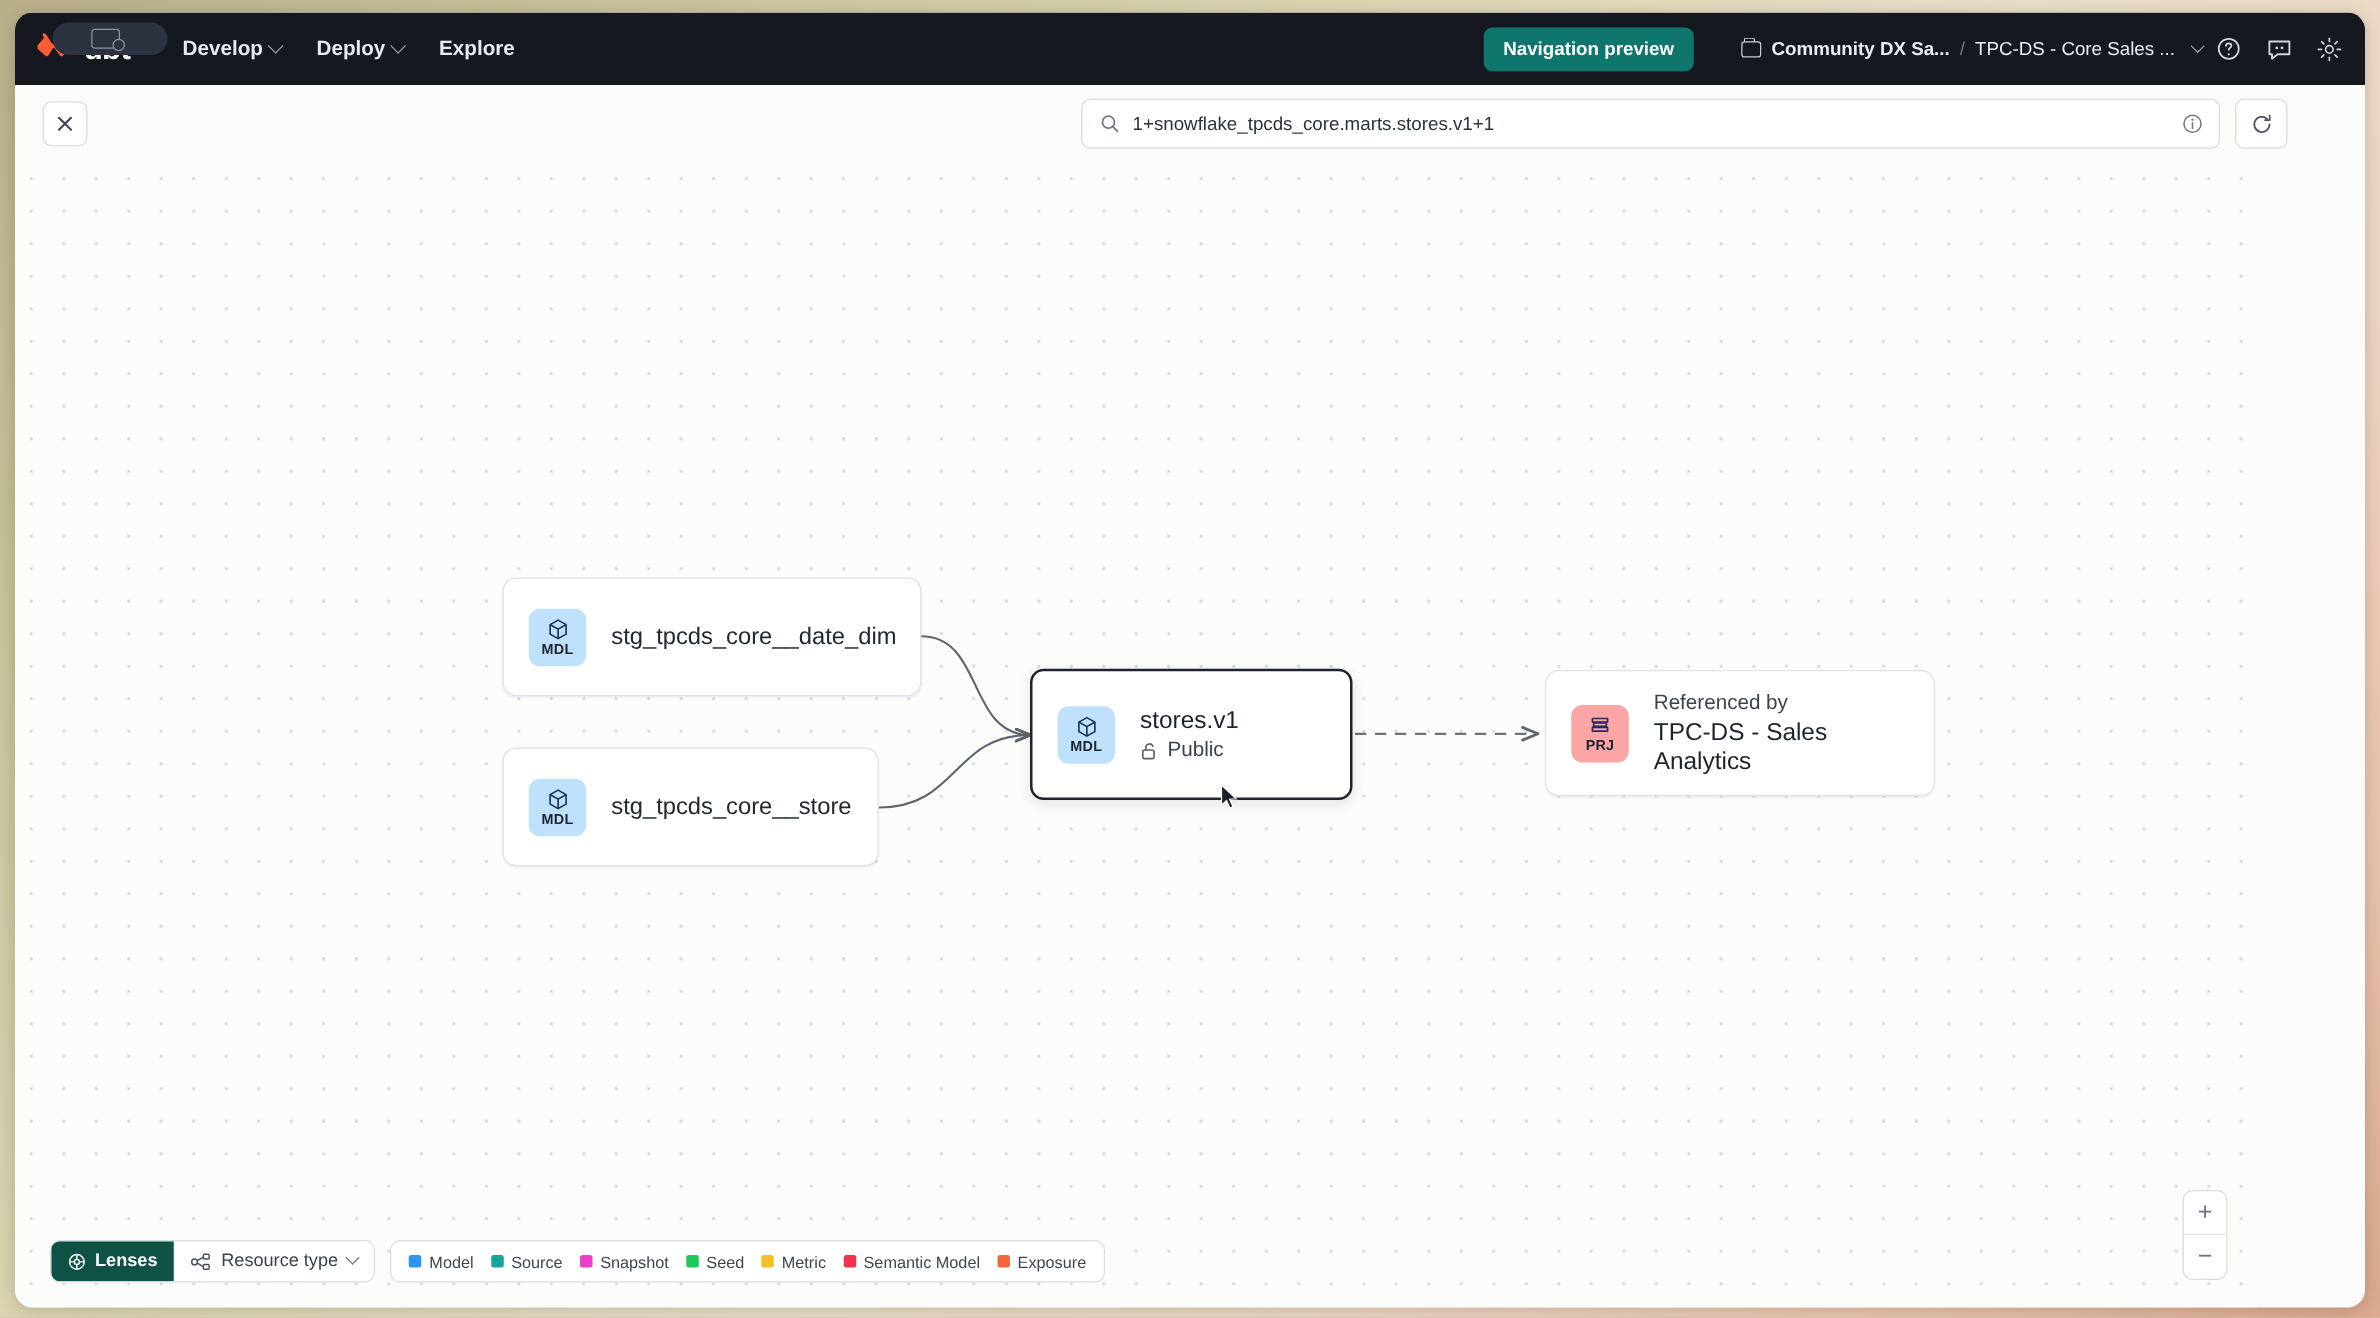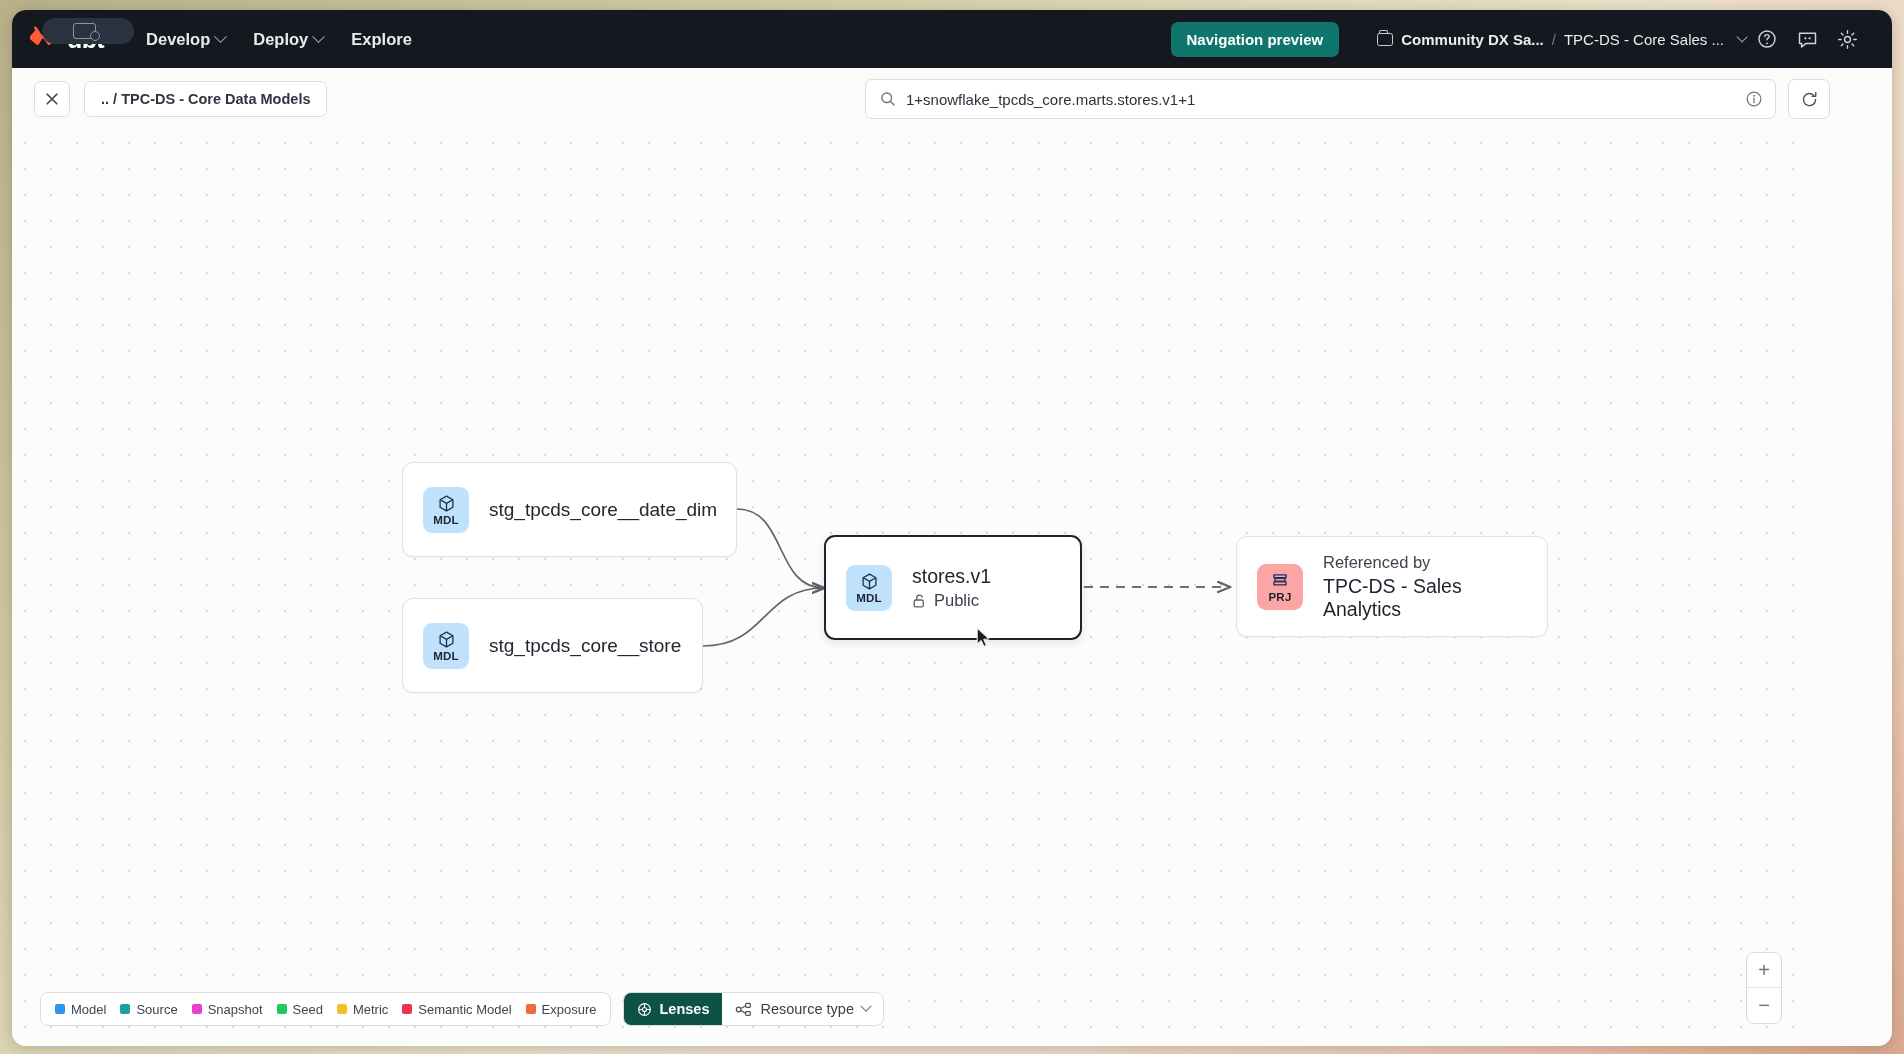--- a/index.html
+++ b/index.html
@@ -46,21 +46,21 @@
     width:8px; height:8px; border-radius:50%;
     background:#2b3240; border:1.6px solid #8d95a3;
   }
 
   
   #navbar {
     position: absolute; left: 0; top: 0;
     width: 1880px; height: 58px;
     background: #15181f;
     display: flex; align-items: center;
-    padding: 0 28px 0 18px;
+    padding: 0 12px 0 18px;
     z-index: 20;
   }
   .logo-wrap { display: flex; align-items: center; gap: 7px; margin-right: 32px; }
   .logo-mark { width: 30px; height: 28px; }
   .logo-text { color: #fff; font-size: 25px; font-weight: 700; letter-spacing: -.6px; }
   .nav-item {
     color: #e7eaee; font-size: 16.5px; font-weight: 600;
     padding: 6px 10px; margin-right: 8px;
     display: flex; align-items: center; gap: 6px;
     border-radius: 5px; cursor: pointer;
@@ -276,21 +276,20 @@
         </svg>
       </div>
     </div>
 
     <div id="toolbar">
       <div id="close-btn">
         <svg width="16" height="16" viewBox="0 0 16 16" stroke="#3b424d" stroke-width="1.6" stroke-linecap="round">
           <path d="M3.2 3.2l9.6 9.6M12.8 3.2l-9.6 9.6"></path>
         </svg>
       </div>
-      <div id="breadcrumb-pill">.. / TPC-DS - Core Data Models</div>
 
       <div id="searchbar-wrap">
         <div id="search-field">
           <svg width="16" height="16" viewBox="0 0 18 18" fill="none" stroke="#707883" stroke-width="1.6">
             <circle cx="7.6" cy="7.6" r="5.4"></circle>
             <path d="M11.6 11.6l4.2 4.2" stroke-linecap="round"></path>
           </svg>
           <input id="search-value" type="text" value="1+snowflake_tpcds_core.marts.stores.v1+1" style="">
           <svg width="18" height="18" viewBox="0 0 20 20" fill="none" stroke="#707883" stroke-width="1.4">
             <circle cx="10" cy="10" r="7.6"></circle>
@@ -378,71 +377,71 @@
           <span class="node-kicker">Referenced by</span>
           <span class="node-name-strong">TPC-DS - Sales Analytics</span>
         </div>
       </div>
 
       <svg id="cursor" width="16" height="22" viewBox="0 0 16 22">
         <path d="M1.2 1.1L1.2 17.1 5.2 13.4 7.9 19.4 10.4 18.2 7.7 12.4 12.9 12z" fill="#1b1f27" stroke="#ffffff" stroke-width="1"></path>
       </svg>
 
       <div id="bottombar">
-        <div id="legend">
-          <div class="legend-item">
-            <span class="legend-swatch" style="background:#2f95ef"></span>
-            <span>Model</span>
-          </div>
-          <div class="legend-item">
-            <span class="legend-swatch" style="background:#18a2a0"></span>
-            <span>Source</span>
-          </div>
-          <div class="legend-item">
-            <span class="legend-swatch" style="background:#ea3ecb"></span>
-            <span>Snapshot</span>
-          </div>
-          <div class="legend-item">
-            <span class="legend-swatch" style="background:#1ec95e"></span>
-            <span>Seed</span>
-          </div>
-          <div class="legend-item">
-            <span class="legend-swatch" style="background:#f5c026"></span>
-            <span>Metric</span>
-          </div>
-          <div class="legend-item">
-            <span class="legend-swatch" style="background:#ef3250"></span>
-            <span>Semantic Model</span>
-          </div>
-          <div class="legend-item">
-            <span class="legend-swatch" style="background:#f2683c"></span>
-            <span>Exposure</span>
-          </div>
-        </div>
-
         <div id="lens-group">
           <div id="lenses-btn">
             <svg width="15" height="15" viewBox="0 0 18 18" fill="none" stroke="#ffffff" stroke-width="1.4">
               <circle cx="9" cy="9" r="7"></circle>
               <circle cx="9" cy="9" r="2.4"></circle>
               <path d="M9 2v4.6M9 11.4V16M2 9h4.6M11.4 9H16"></path>
             </svg>
             <span>Lenses</span>
           </div>
           <div id="resource-type-btn">
             <svg width="17" height="15" viewBox="0 0 19 17" fill="none" stroke="#4b525d" stroke-width="1.35">
               <circle cx="4" cy="8.5" r="2.6"></circle>
               <rect x="12" y="1.6" width="5.2" height="4.4" rx="1"></rect>
               <rect x="12" y="10.8" width="5.2" height="4.4" rx="1"></rect>
               <path d="M6.5 7.4l5.4-3.2M6.5 9.7l5.4 3.2"></path>
             </svg>
             <span>Resource type</span>
             <span class="chev" style="border-color:#6b7280;width:8px;height:8px;transform:rotate(45deg) translate(-2px,-2px);"></span>
           </div>
         </div>
+
+        <div id="legend">
+          <div class="legend-item">
+            <span class="legend-swatch" style="background:#2f95ef"></span>
+            <span>Model</span>
+          </div>
+          <div class="legend-item">
+            <span class="legend-swatch" style="background:#18a2a0"></span>
+            <span>Source</span>
+          </div>
+          <div class="legend-item">
+            <span class="legend-swatch" style="background:#ea3ecb"></span>
+            <span>Snapshot</span>
+          </div>
+          <div class="legend-item">
+            <span class="legend-swatch" style="background:#1ec95e"></span>
+            <span>Seed</span>
+          </div>
+          <div class="legend-item">
+            <span class="legend-swatch" style="background:#f5c026"></span>
+            <span>Metric</span>
+          </div>
+          <div class="legend-item">
+            <span class="legend-swatch" style="background:#ef3250"></span>
+            <span>Semantic Model</span>
+          </div>
+          <div class="legend-item">
+            <span class="legend-swatch" style="background:#f2683c"></span>
+            <span>Exposure</span>
+          </div>
+        </div>
       </div>
 
       <div id="zoom-controls">
         <div class="zoom-btn top">+</div>
         <div class="zoom-btn">−</div>
       </div>
     </div>
 
     <div id="tab-nub">
       <span class="nub-icon"></span>

